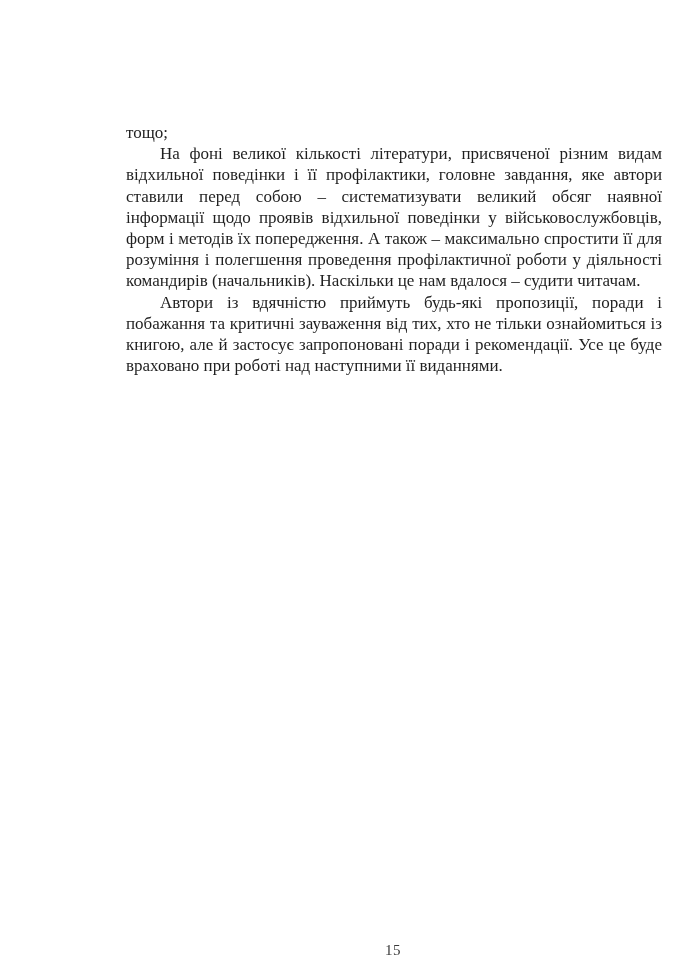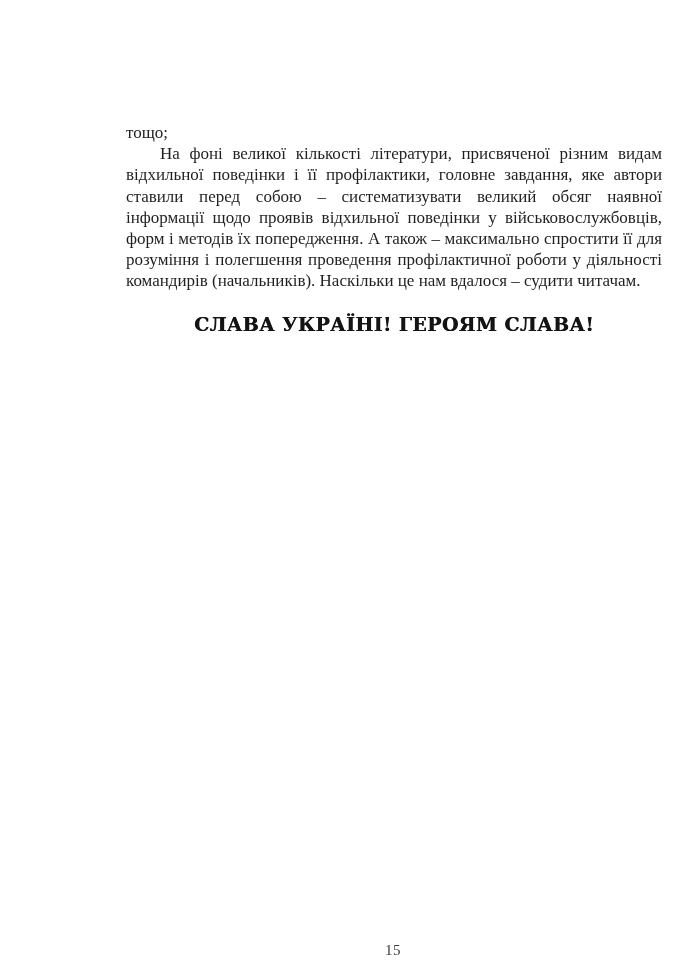--- a/index.html
+++ b/index.html
@@ -52,20 +52,20 @@
 
 <div class="page">
 
   <main class="text-block">
 
     <p class="para">тощо;</p>
 
 
     <p class="para indent">На фоні великої кількості літератури, присвяченої різним видам відхильної поведінки і її профілактики, головне завдання, яке автори ставили перед собою – систематизувати великий обсяг наявної інформації щодо проявів відхильної поведінки у військовослужбовців, форм і методів їх попередження. А також – максимально спростити її для розуміння і полегшення проведення профілактичної роботи у діяльності командирів (начальників). Наскільки це нам вдалося – судити читачам.</p>
 
+    <p class="para indent">Автори із вдячністю приймуть будь-які пропозиції, поради і побажання та критичні зауваження від тих, хто не тільки ознайомиться із книгою, але й застосує запропоновані поради і рекомендації. Усе це буде враховано при роботі над наступними її виданнями.</p>
 
-    <h2 class="slogan">СЛАВА УКРАЇНІ! ГЕРОЯМ СЛАВА!</h2>
 
   </main>
 
   <footer class="page-number">15</footer>
 
 </div>
 
 </body></html>

